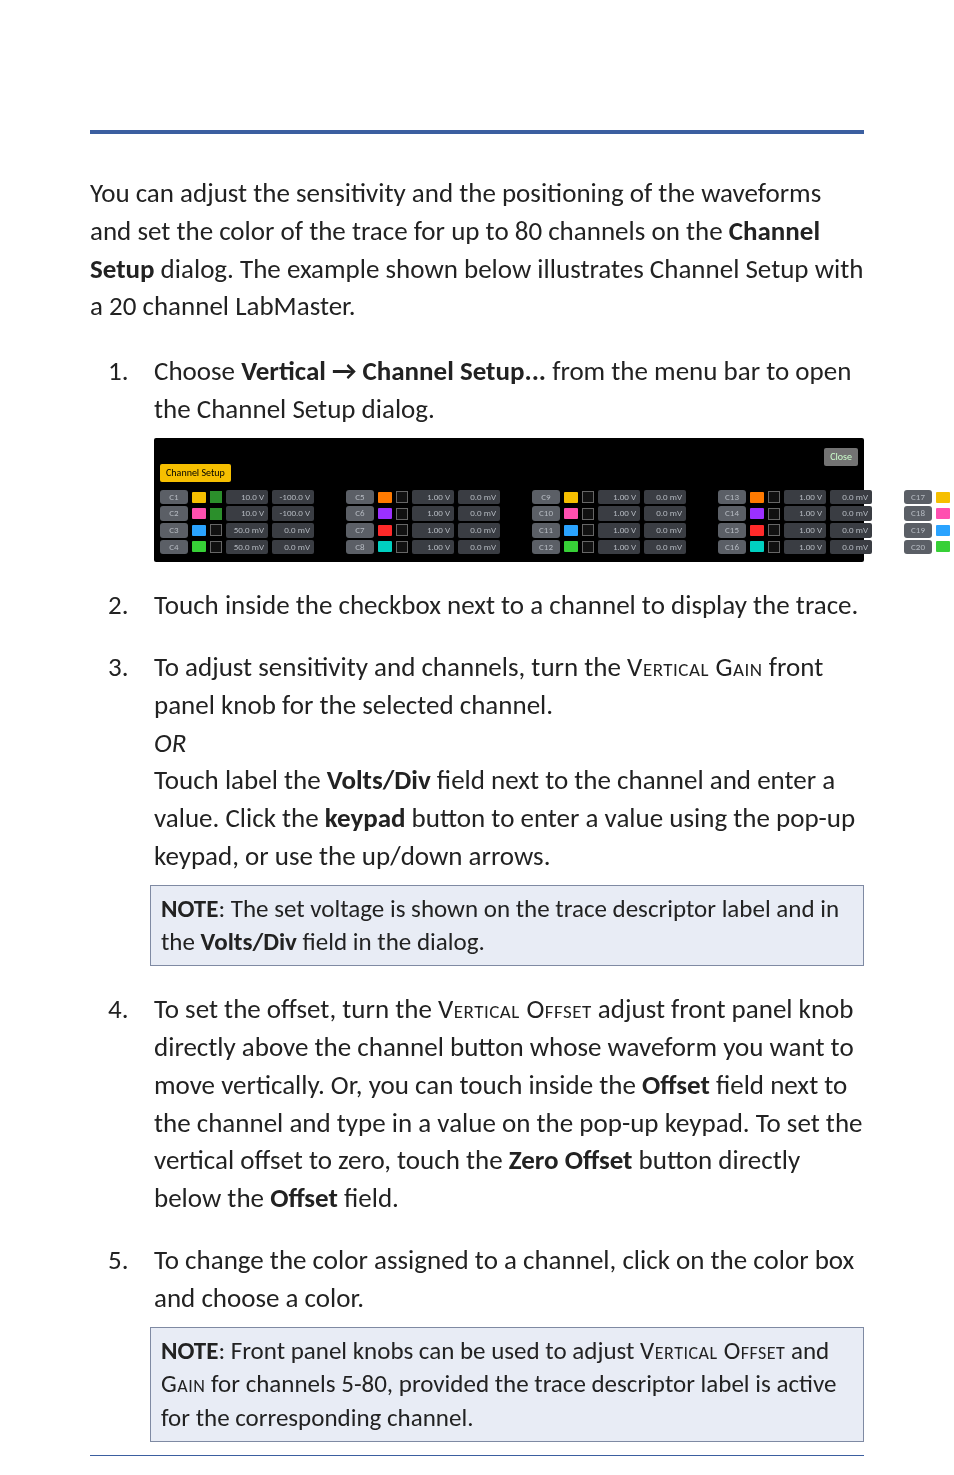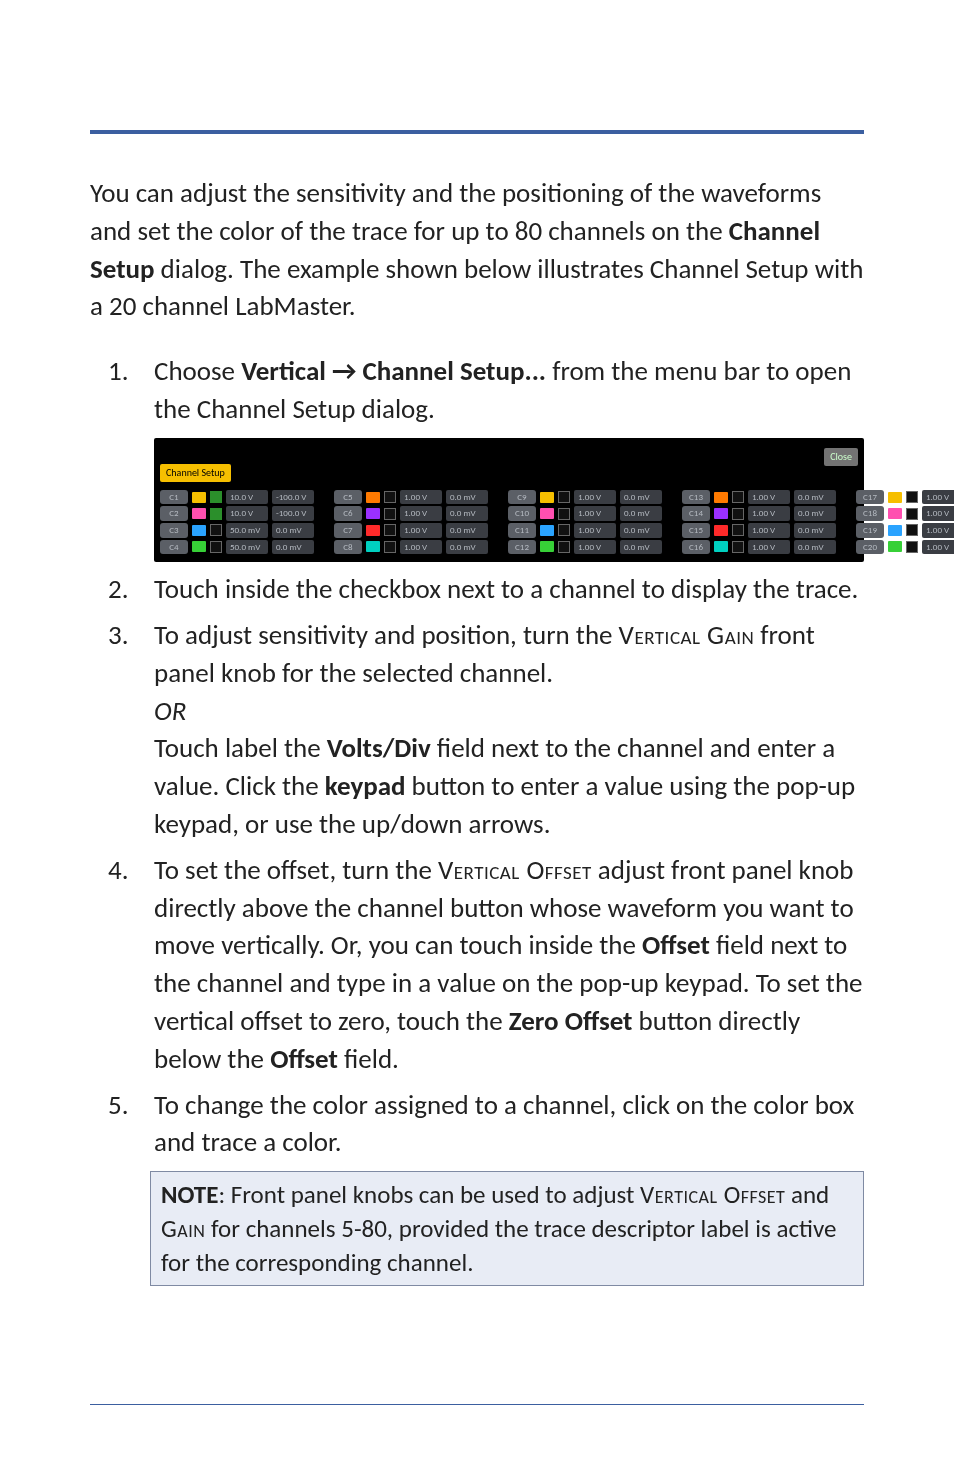--- a/index.html
+++ b/index.html
@@ -1,36 +1,36 @@
 <!DOCTYPE html>
 <html><head>
 <meta charset="utf-8">
 <style>
   html,body{margin:0;padding:0;background:#fff;font-family:Calibri,Arial,sans-serif;color:#222}
   .page{width:954px;min-height:1475px;margin:0 auto;padding:70px 90px 60px 90px;box-sizing:border-box;position:relative}
   .hr{height:4px;background:#3b5fa0;margin:60px 0 40px 0}
   .intro{font-size:27px;line-height:1.4;}
   b{font-weight:700}
   ol.steps{list-style:none;padding:0;margin:0;counter-reset:step}
-  ol.steps>li{counter-increment:step;font-size:27px;line-height:1.4;margin-bottom:8px;position:relative;padding-left:64px}
+  ol.steps>li{counter-increment:step;font-size:27px;line-height:1.4;margin-bottom:24px;position:relative;padding-left:64px}
   ol.steps>li::before{content:counter(step)".";position:absolute;left:18px;top:0;font-size:27px}
   .or{font-style:italic;font-weight:400}
   .sc{font-variant:small-caps;font-weight:400;letter-spacing:.5px}
   .note{background:#e8ecf5;border:1px solid #7f8aa3;padding:6px 10px;font-size:25px;line-height:1.35;margin-top:10px;margin-left:-4px}
   .shot{width:100%;background:#000;padding:10px 6px 6px 6px;box-sizing:border-box;border-radius:2px;margin-top:10px}
   .tab{display:inline-block;background:#f6bf00;color:#000;font-size:10px;padding:2px 6px;border-radius:2px;margin-bottom:6px}
   .closebtn{display:inline-block;float:right;background:#737373;color:#cfc;font-size:10px;padding:2px 6px;border-radius:2px}
-  .grid{display:flex;gap:20px}
+  .grid{display:flex;gap:32px}
   .col{flex:1}
   .chrow{display:flex;align-items:center;gap:4px;margin:2px 0;font-size:9px;color:#9aa0a8}
   .chbtn{display:inline-block;background:#5b5f66;padding:1px 5px;border-radius:3px;font-size:9px;color:#b5bac1;min-width:18px;text-align:center}
   .swatch{width:14px;height:11px;border-radius:1px}
   .chk{width:10px;height:10px;border:1px solid #666;display:inline-block;background:#111}
   .chk.on{background:#2b8f2b;border-color:#2b8f2b}
-  .field{background:#3a3d43;padding:1px 4px;border-radius:2px;color:#b5bac1;min-width:34px;display:inline-block;text-align:left;font-size:9px}
+  .field{background:#3a3d43;padding:1px 4px;border-radius:2px;color:#b5bac1;min-width:34px;display:inline-block;text-align:right;font-size:9px}
   .footer-line{position:absolute;left:90px;right:90px;bottom:70px;height:1px;background:#3b5fa0}
 </style>
 </head>
 <body>
 
 <div class="page">
   <div class="hr"></div>
 
   <p class="intro">
     <span>You can adjust the sensitivity and the positioning of the waveforms and set the color of the trace for up to 80 channels on the </span><b>Channel Setup</b><span> dialog. The example shown below illustrates Channel Setup with a 20 channel LabMaster.</span>
@@ -189,31 +189,34 @@
                 <span class="field">1.00 V</span>
               </div>
             </div>
           </div>
       </div>
     </li>
 
     <li>Touch inside the checkbox next to a channel to display the trace.</li>
 
     <li>
-      <span>To adjust sensitivity and position, turn the </span><span class="sc">Vertical Gain</span><span> front panel knob for the selected channel.</span><br>
+      <span>To adjust sensitivity and channels, turn the </span><span class="sc">Vertical Gain</span><span> front panel knob for the selected channel.</span><br>
       <span class="or">OR</span><br>
       <span>Touch label the </span><b>Volts/Div</b><span> field next to the channel and enter a value. Click the </span><b>keypad</b><span> button to enter a value using the pop-up keypad, or use the up/down arrows.</span>
+      <div class="note">
+        <b>NOTE</b><span>: The set voltage is shown on the trace descriptor label and in the </span><b>Volts/Div</b><span> field in the dialog.</span>
+      </div>
     </li>
 
     <li>
       <span>To set the offset, turn the </span><span class="sc">Vertical Offset</span><span> adjust front panel knob directly above the channel button whose waveform you want to move vertically. Or, you can touch inside the </span><b>Offset</b><span> field next to the channel and type in a value on the pop-up keypad. To set the vertical offset to zero, touch the </span><b>Zero Offset</b><span> button directly below the </span><b>Offset</b><span> field.</span>
     </li>
 
     <li>
-      <span>To change the color assigned to a channel, click on the color box and trace a color.</span>
+      <span>To change the color assigned to a channel, click on the color box and choose a color.</span>
       <div class="note">
         <b>NOTE</b><span>: Front panel knobs can be used to adjust </span><span class="sc">Vertical Offset</span><span> and </span><span class="sc">Gain</span><span> for channels 5-80, provided the trace descriptor label is active for the corresponding channel.</span>
       </div>
     </li>
   </ol>
 
   <div class="footer-line"></div>
 </div>
 
 </body></html>

